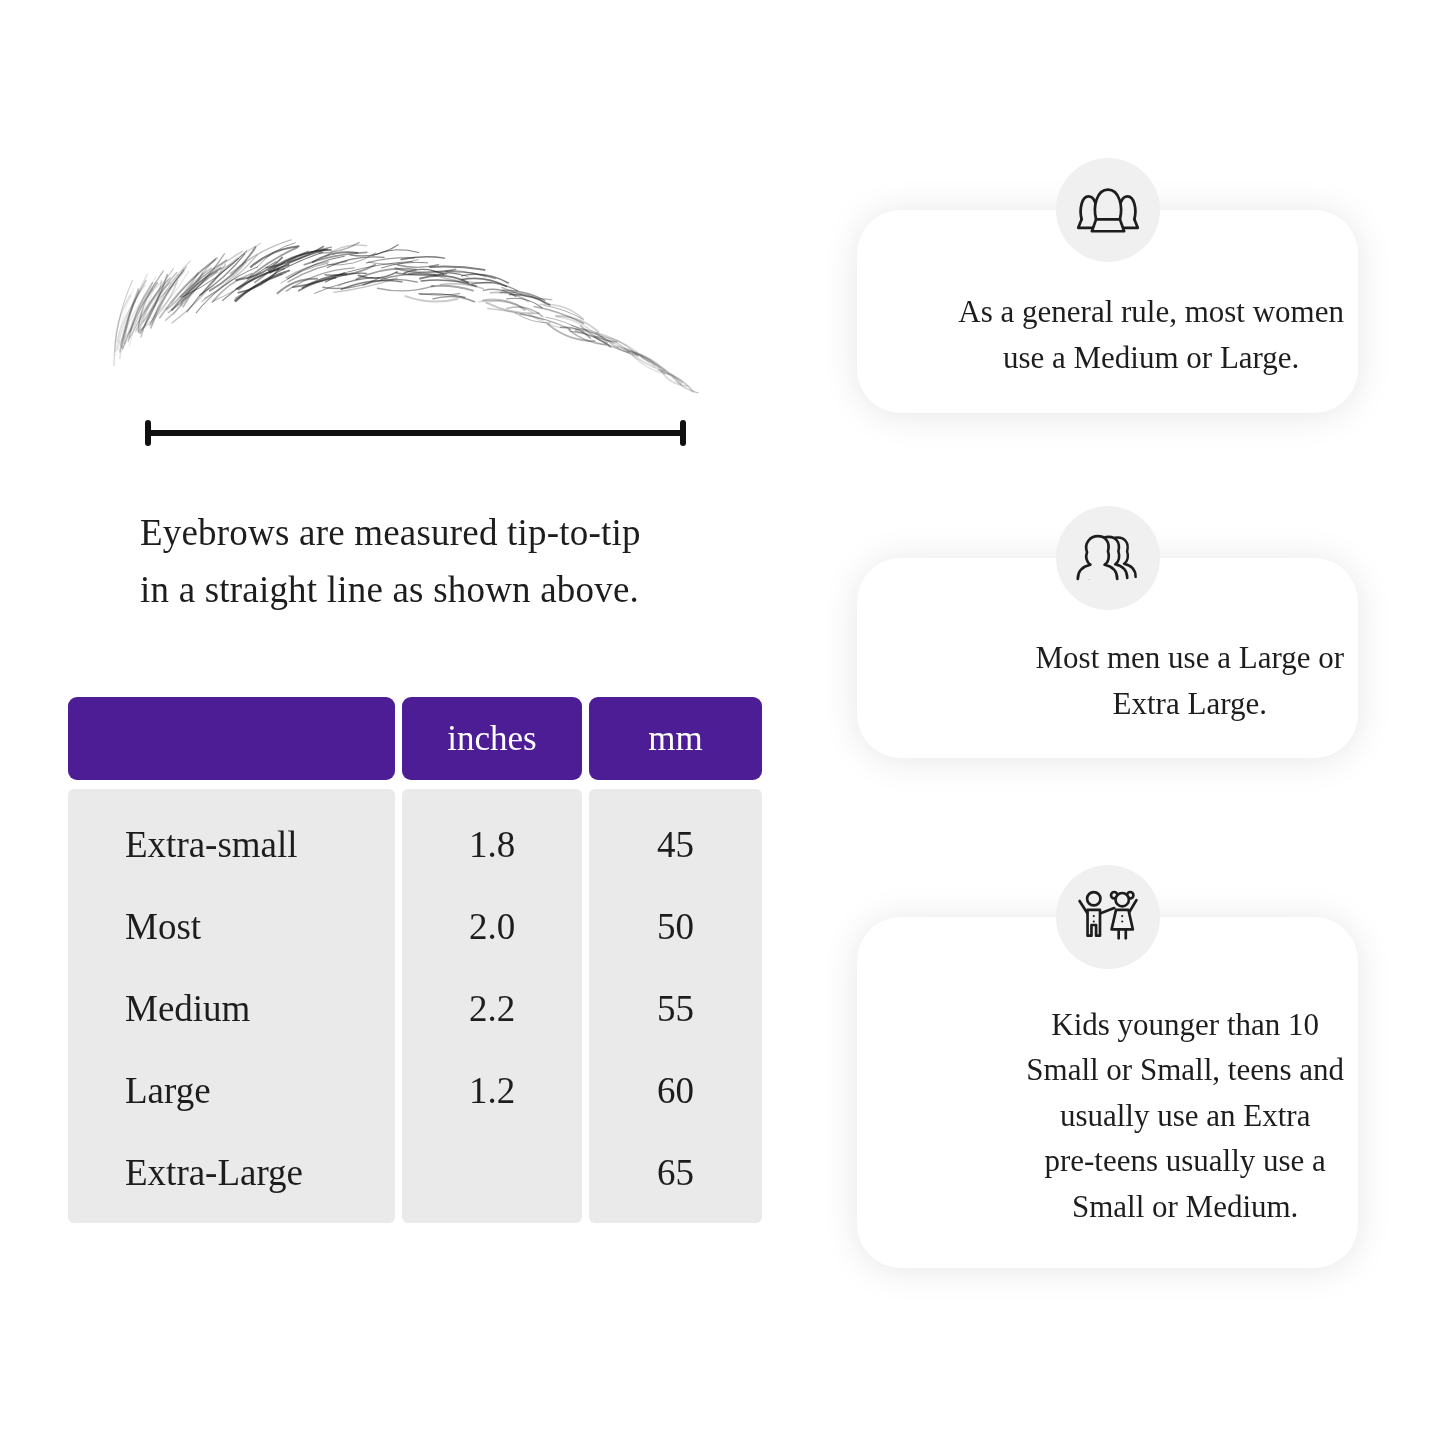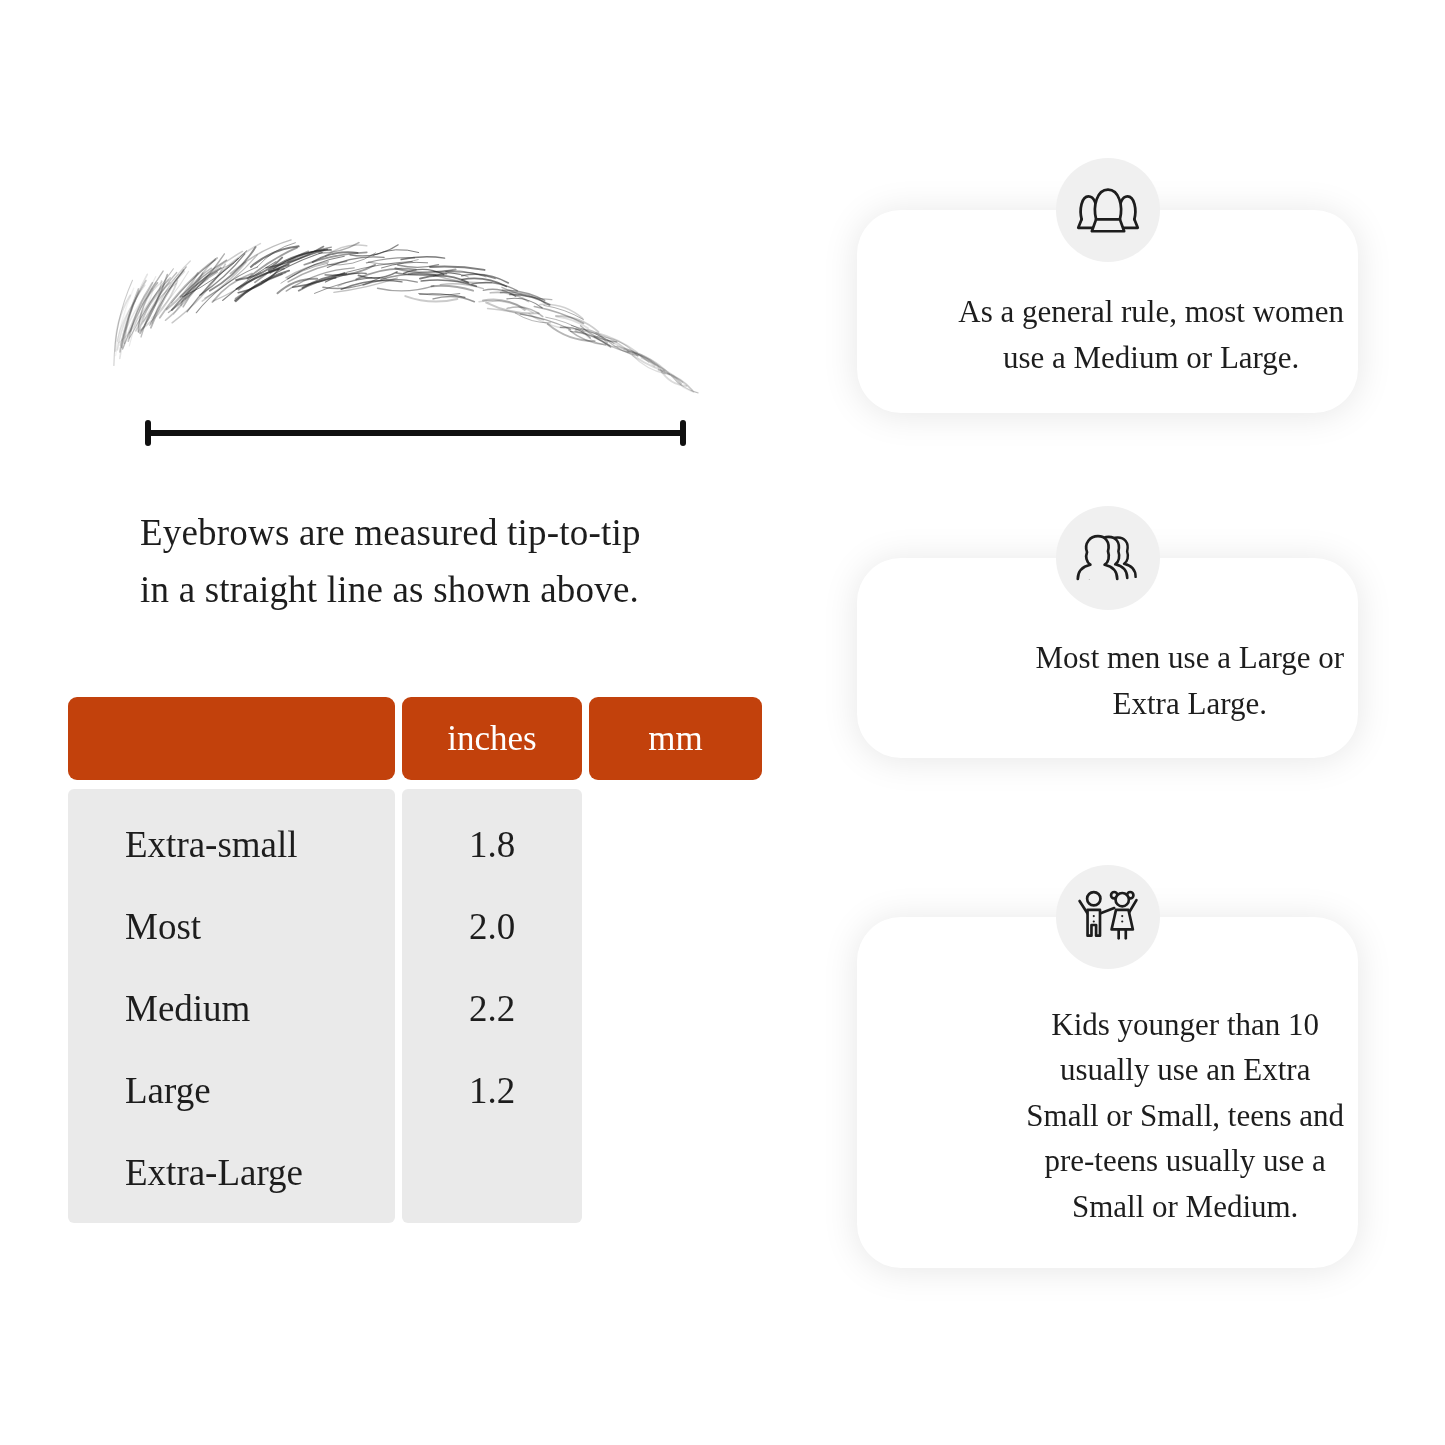--- a/index.html
+++ b/index.html
@@ -17,21 +17,21 @@
   .mline .cap{position:absolute;top:0;width:6px;height:26px;background:#101010;border-radius:3px;}
   .mline .cap.left{left:0;}
   .mline .cap.right{right:0;}
 
   .caption{position:absolute;left:130px;top:494px;margin:10px;font-size:37px;line-height:1.55;letter-spacing:.2px;}
   .caption span{display:block;}
 
   
   .size-table{position:absolute;left:68px;top:697px;width:694px;}
   .thead{display:grid;grid-template-columns:327px 180px 173px;column-gap:7px;}
-  .th{background:#c2410c;height:83px;border-radius:9px;color:#ffffff;font-size:35px;
+  .th{background:#4c1d95;height:83px;border-radius:9px;color:#ffffff;font-size:35px;
       display:flex;align-items:center;justify-content:center;}
   .tbody{display:grid;grid-template-columns:327px 180px 173px;column-gap:7px;margin-top:9px;}
   .tcol{background:#eaeaea;border-radius:6px;padding:14px 0 10px 0;}
   .td{height:82px;display:flex;align-items:center;font-size:37px;}
   .tcol.labels .td{justify-content:flex-start;padding-left:57px;}
   .tcol.nums .td{justify-content:center;}
 
   
   .card{position:absolute;left:857px;width:501px;background:#ffffff;border-radius:44px;
         box-shadow:0 2px 36px rgba(0,0,0,0.10);
@@ -267,20 +267,27 @@
         <div class="td">Medium</div>
         <div class="td">Large</div>
         <div class="td">Extra-Large</div>
       </div>
       <div class="tcol nums">
         <div class="td">1.8</div>
         <div class="td">2.0</div>
         <div class="td">2.2</div>
         <div class="td">1.2</div>
       </div>
+      <div class="tcol nums">
+        <div class="td">45</div>
+        <div class="td">50</div>
+        <div class="td">55</div>
+        <div class="td">60</div>
+        <div class="td">65</div>
+      </div>
     </div>
   </section>
 
   <div class="card card-women">
     <div class="icon-circle">
       <svg width="68" height="54" viewBox="0 0 80 62" fill="none" stroke="#1d1d1d" stroke-width="3.2" stroke-linecap="round" stroke-linejoin="round">
         <path d="M9,42 C6,30 9,15 17,15 C24,15 27,25 27,35"></path>
         <path d="M9,42 L5,52 L26,52"></path>
         <path d="M71,42 C74,30 71,15 63,15 C56,15 53,25 53,35"></path>
         <path d="M71,42 L75,52 L54,52"></path>
@@ -327,20 +334,20 @@
         <path d="M48,45 L48,55"></path>
         <path d="M56,45 L56,55"></path>
         <circle cx="20" cy="30" r="1.2" fill="#1d1d1d" stroke="none"></circle>
         <circle cx="20" cy="36" r="1.2" fill="#1d1d1d" stroke="none"></circle>
         <circle cx="52" cy="30" r="1.2" fill="#1d1d1d" stroke="none"></circle>
         <circle cx="52" cy="36" r="1.2" fill="#1d1d1d" stroke="none"></circle>
       </svg>
     </div>
     <div class="card-text">
       <span>Kids younger than 10</span>
+      <span>Small or Small, teens and</span>
       <span>usually use an Extra</span>
-      <span>Small or Small, teens and</span>
       <span>pre-teens usually use a</span>
       <span>Small or Medium.</span>
     </div>
   </div>
 
 </div>
 
 </body></html>

